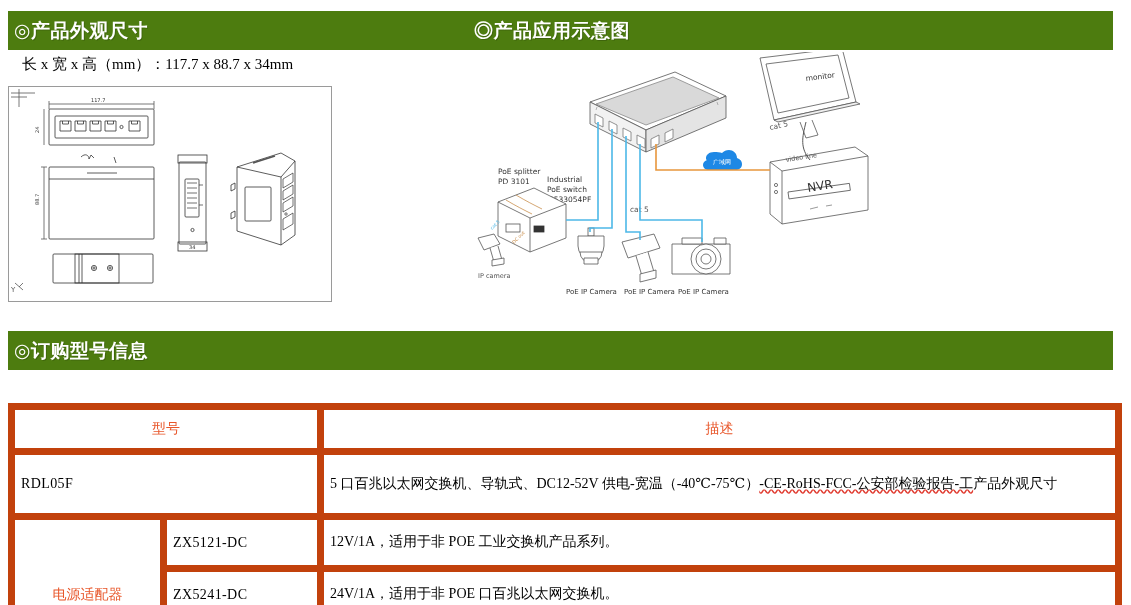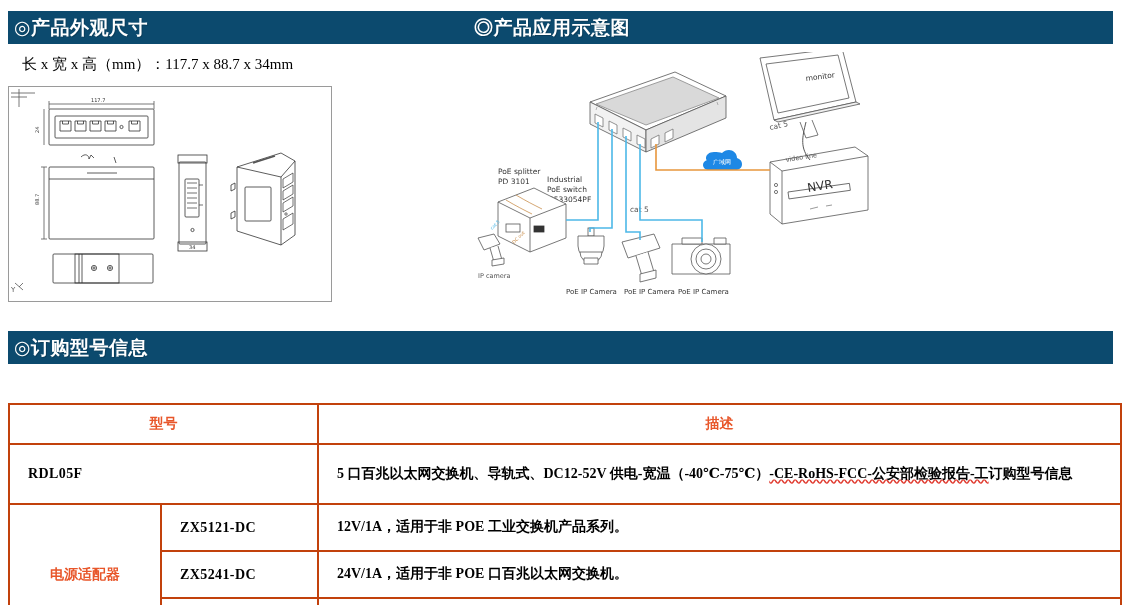--- a/index.html
+++ b/index.html
@@ -5,21 +5,21 @@
   html,body{margin:0;padding:0;}
   body{
     width:1131px;height:605px;background:#ffffff;
     font-family:"Liberation Serif","DejaVu Serif",serif;
     color:#000;overflow:hidden;position:relative;
   }
   .page{position:absolute;inset:0;}
 
   
   .bar{
-    position:absolute;background:#0c4a6e;height:33px;
+    position:absolute;background:#4d7c0f;height:39px;
     display:flex;align-items:center;
   }
   .bar .bar-label{
     color:#ffffff;font-size:19px;font-weight:700;
     font-family:"DejaVu Sans","Liberation Sans",sans-serif;
     letter-spacing:.5px;padding-left:6px;white-space:nowrap;
     text-shadow:1px 1px 0 rgba(0,0,0,.18);
   }
   #bar-top{left:8px;top:11px;width:1105px;}
   #bar-top .bar-label.second{position:absolute;left:466px;padding-left:0;font-family:Liberation Serif, serif;}
@@ -44,22 +44,22 @@
   }
   #topology svg{display:block;}
 
   
   #order-table{
     position:absolute;left:8px;top:403px;width:1114px;
     border-collapse:collapse;table-layout:fixed;
     font-family:"Liberation Serif","DejaVu Serif",serif;
   }
   #order-table td,#order-table th{
-    border:2px solid #c2410c;padding:4px 18px;font-size:14px;
-    vertical-align:middle;font-weight:bold;
+    border:7px solid #c2410c;padding:4px 6px;font-size:14px;
+    vertical-align:middle;font-weight:normal;
   }
   .col-a{width:152px;}
   .col-b{width:157px;}
   .col-d{width:auto;}
   th.hdr{
     color:#e8562a;font-weight:700;text-align:center;height:30px;
     font-family:"DejaVu Sans","Liberation Sans",sans-serif;font-size:15px;
   }
   td.model{
     text-align:left;font-weight:700;letter-spacing:.4px;
@@ -311,21 +311,21 @@
     </colgroup>
     <thead>
       <tr>
         <th class="hdr" colspan="2">型号</th>
         <th class="hdr">描述</th>
       </tr>
     </thead>
     <tbody>
       <tr class="row-main">
         <td class="model" colspan="2">RDL05F</td>
-        <td class="desc"><span>5 口百兆以太网交换机、导轨式、DC12-52V 供电-宽温（-40℃-75℃）</span><span class="spell">-CE-RoHS-FCC-公安部检验报告-工</span><span>订购型号信息</span></td>
+        <td class="desc"><span>5 口百兆以太网交换机、导轨式、DC12-52V 供电-宽温（-40℃-75℃）</span><span class="spell">-CE-RoHS-FCC-公安部检验报告-工</span><span>产品外观尺寸</span></td>
       </tr>
       <tr class="row-adp">
         <td class="group" rowspan="3">电源适配器</td>
         <td class="model">ZX5121-DC</td>
         <td class="desc">12V/1A，适用于非 POE 工业交换机产品系列。</td>
       </tr>
       <tr class="row-adp">
         <td class="model">ZX5241-DC</td>
         <td class="desc">24V/1A，适用于非 POE 口百兆以太网交换机。</td>
       </tr>

